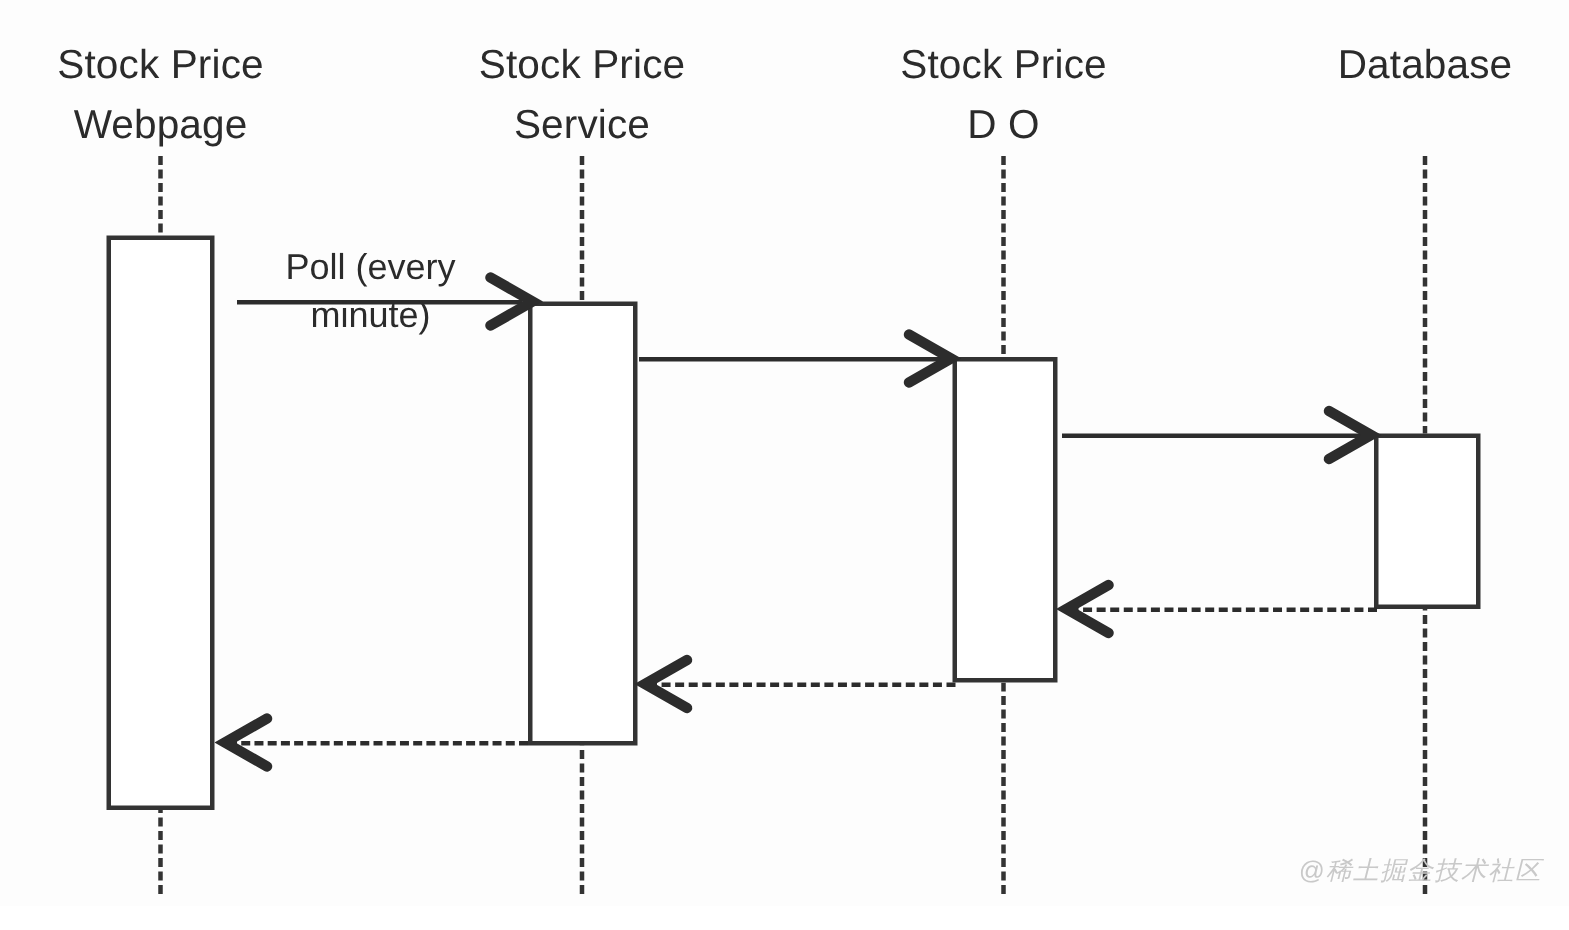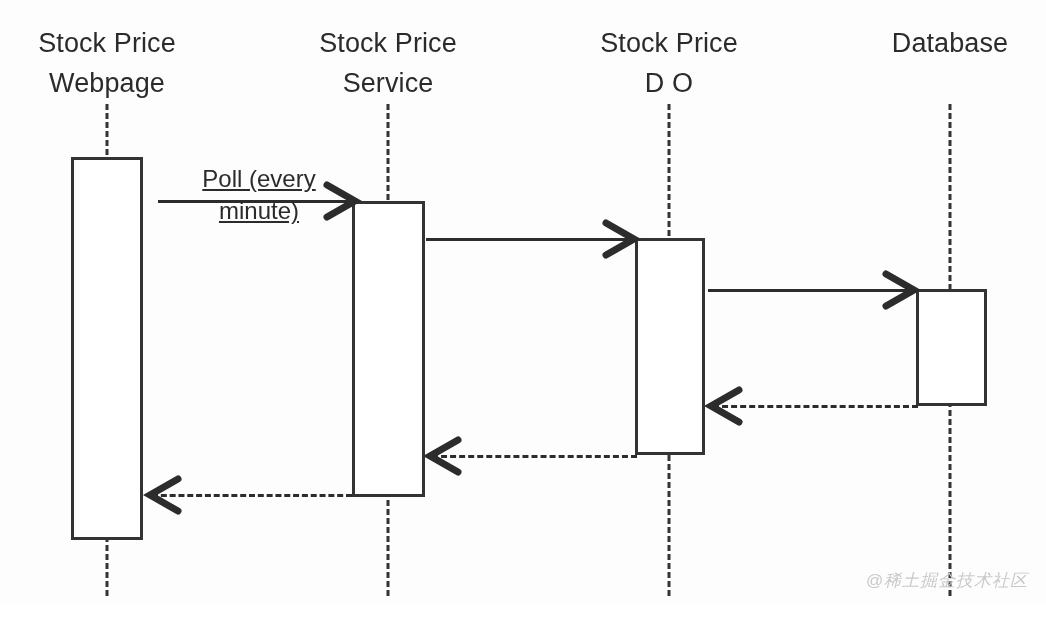--- a/index.html
+++ b/index.html
@@ -98,21 +98,21 @@
   <div class="activation" style="left:352px; top:201px; width:73px; height:296px;"></div>
   <div class="activation" style="left:635px; top:238px; width:70px; height:217px;"></div>
   <div class="activation" style="left:916px; top:289px; width:71px; height:117px;"></div>
 
   <div class="msg" style="left:158px; top:200px; width:190px;"></div>
   <div class="arrowhead" style="left:322px; top:180px;">
     <svg width="40" height="42" viewBox="0 0 40 42">
       <polyline points="5,5 33,21 5,37" fill="none" stroke="#2c2c2c" stroke-width="7" stroke-linecap="round" stroke-linejoin="miter"></polyline>
     </svg>
   </div>
-  <div class="msg-label" style="left:259px; top:163px;text-decoration:underline;">Poll (every
+  <div class="msg-label" style="left:247px; top:163px;">Poll (every
 minute)</div>
 
   <div class="msg" style="left:426px; top:238px; width:206px;"></div>
   <div class="arrowhead" style="left:601px; top:218px;">
     <svg width="40" height="42" viewBox="0 0 40 42">
       <polyline points="5,5 33,21 5,37" fill="none" stroke="#2c2c2c" stroke-width="7" stroke-linecap="round" stroke-linejoin="miter"></polyline>
     </svg>
   </div>
 
   <div class="msg" style="left:708px; top:289px; width:204px;"></div>

